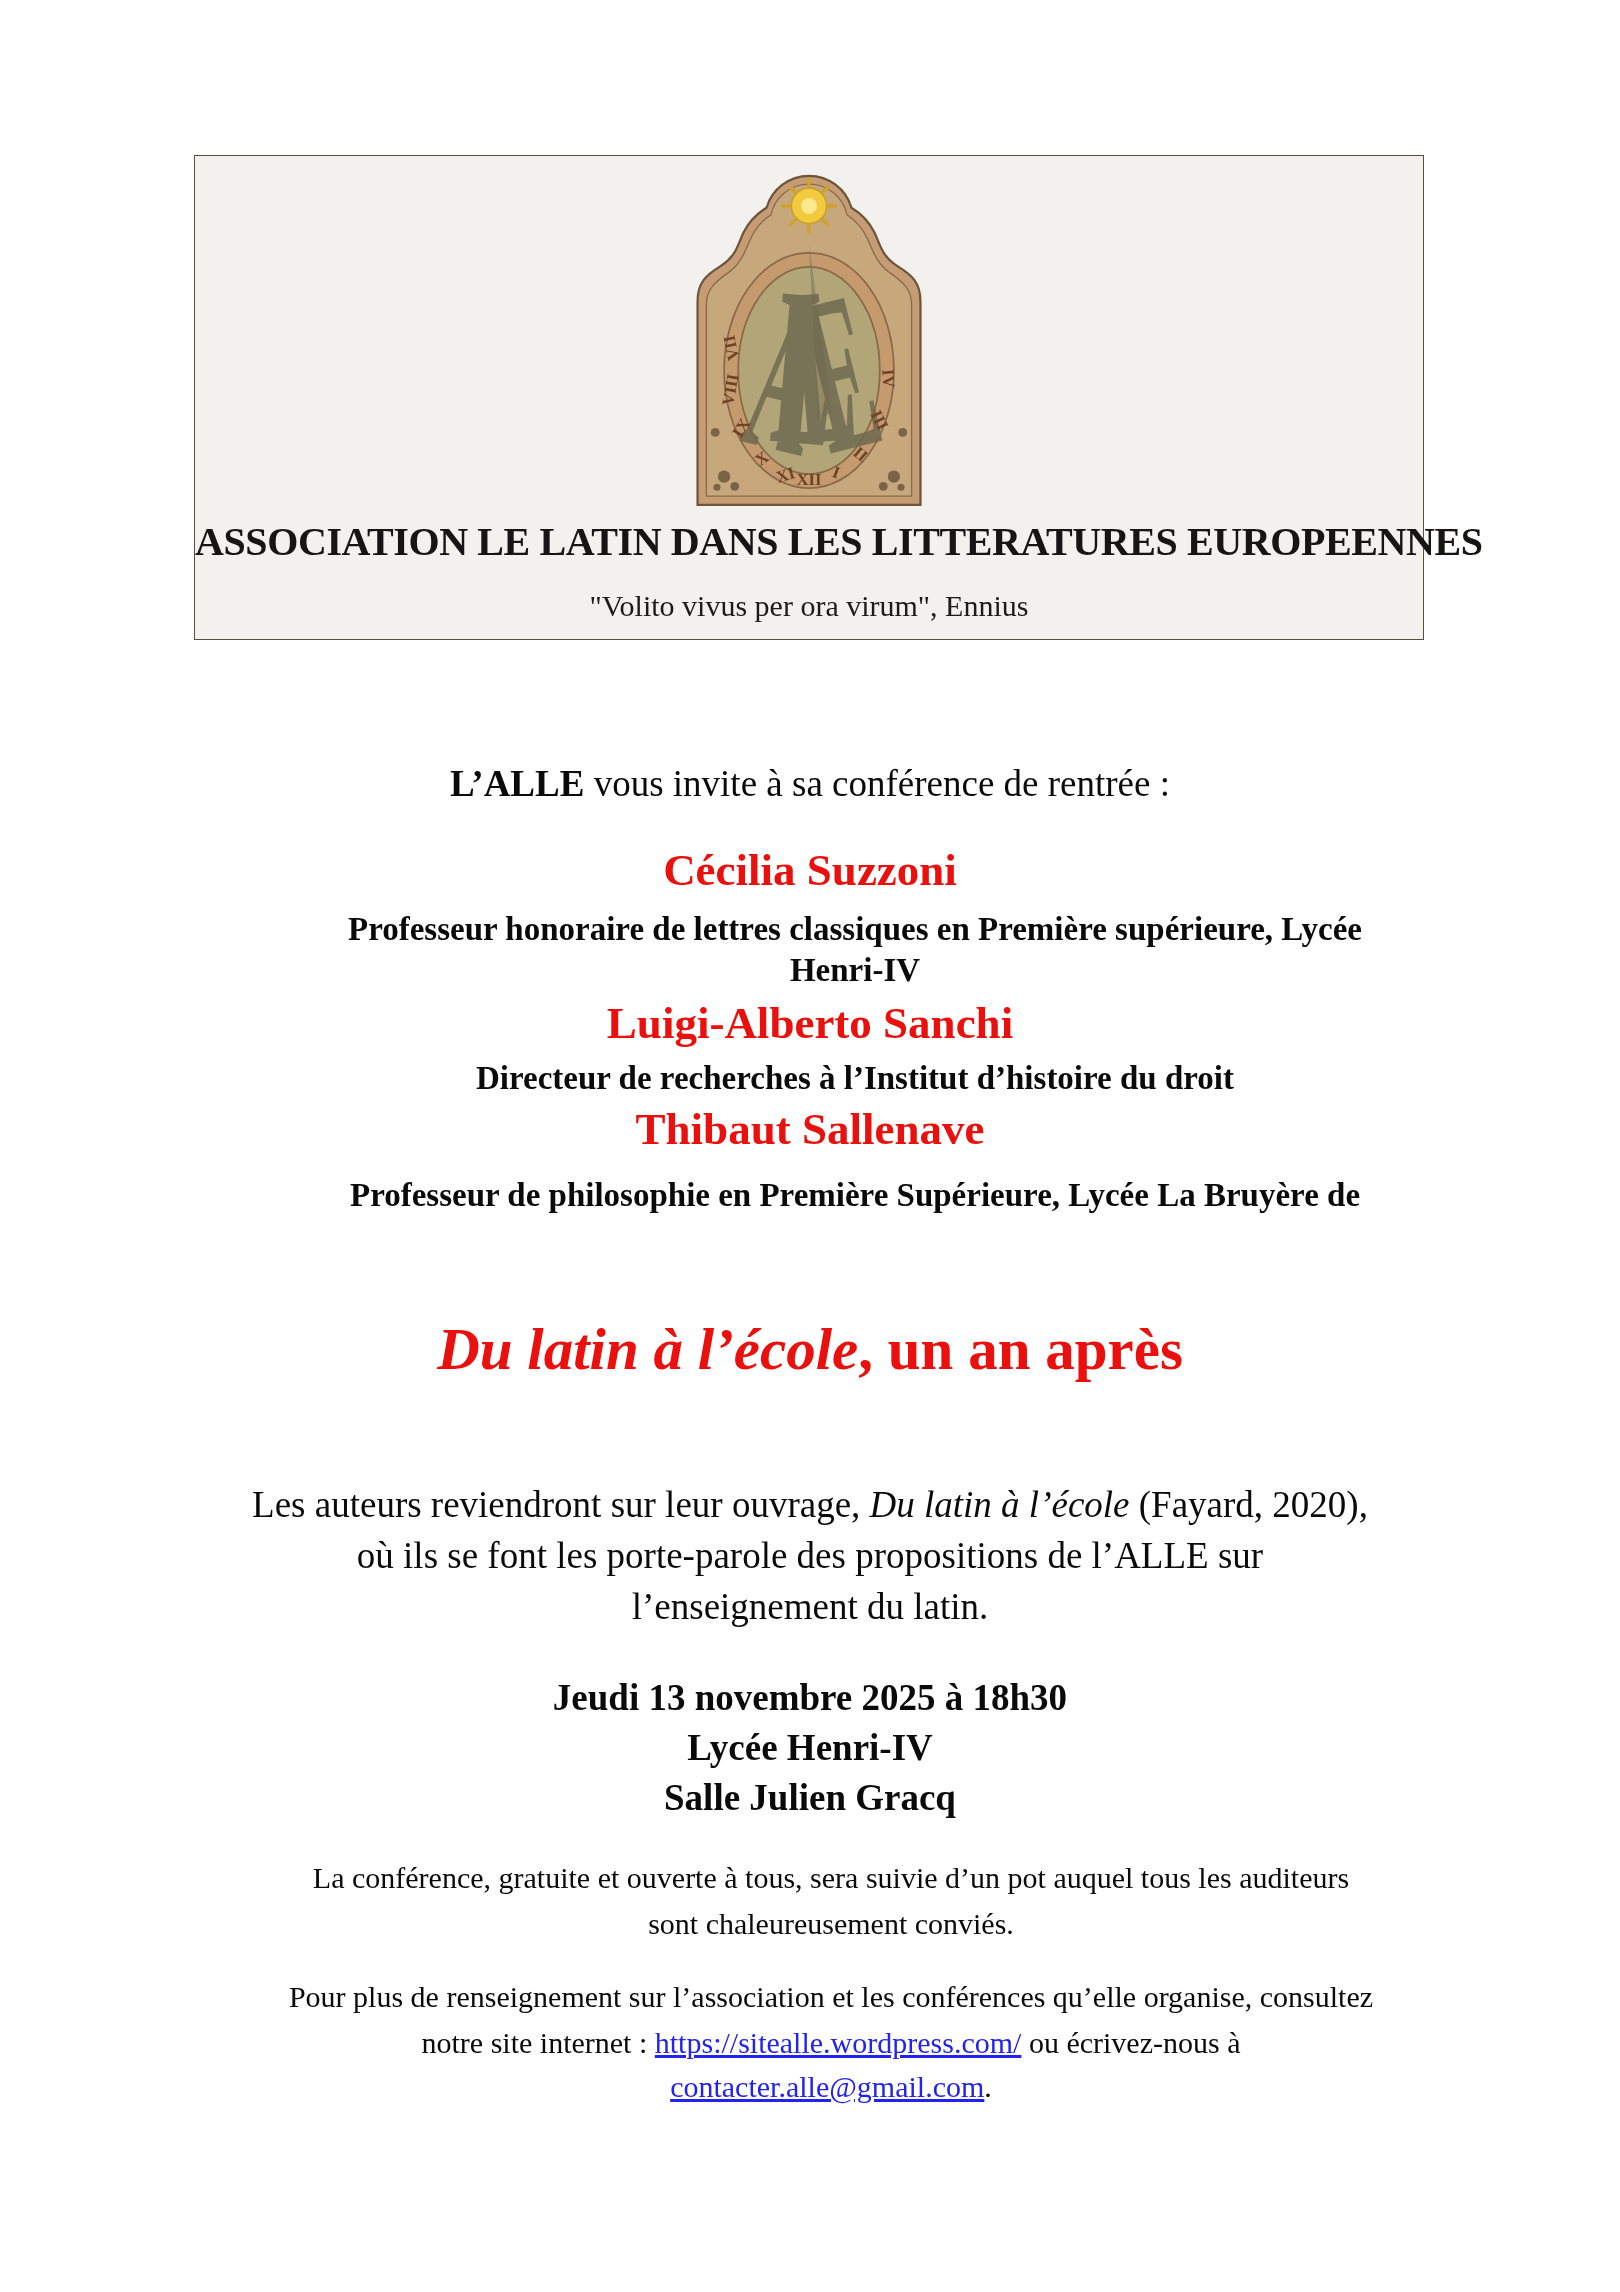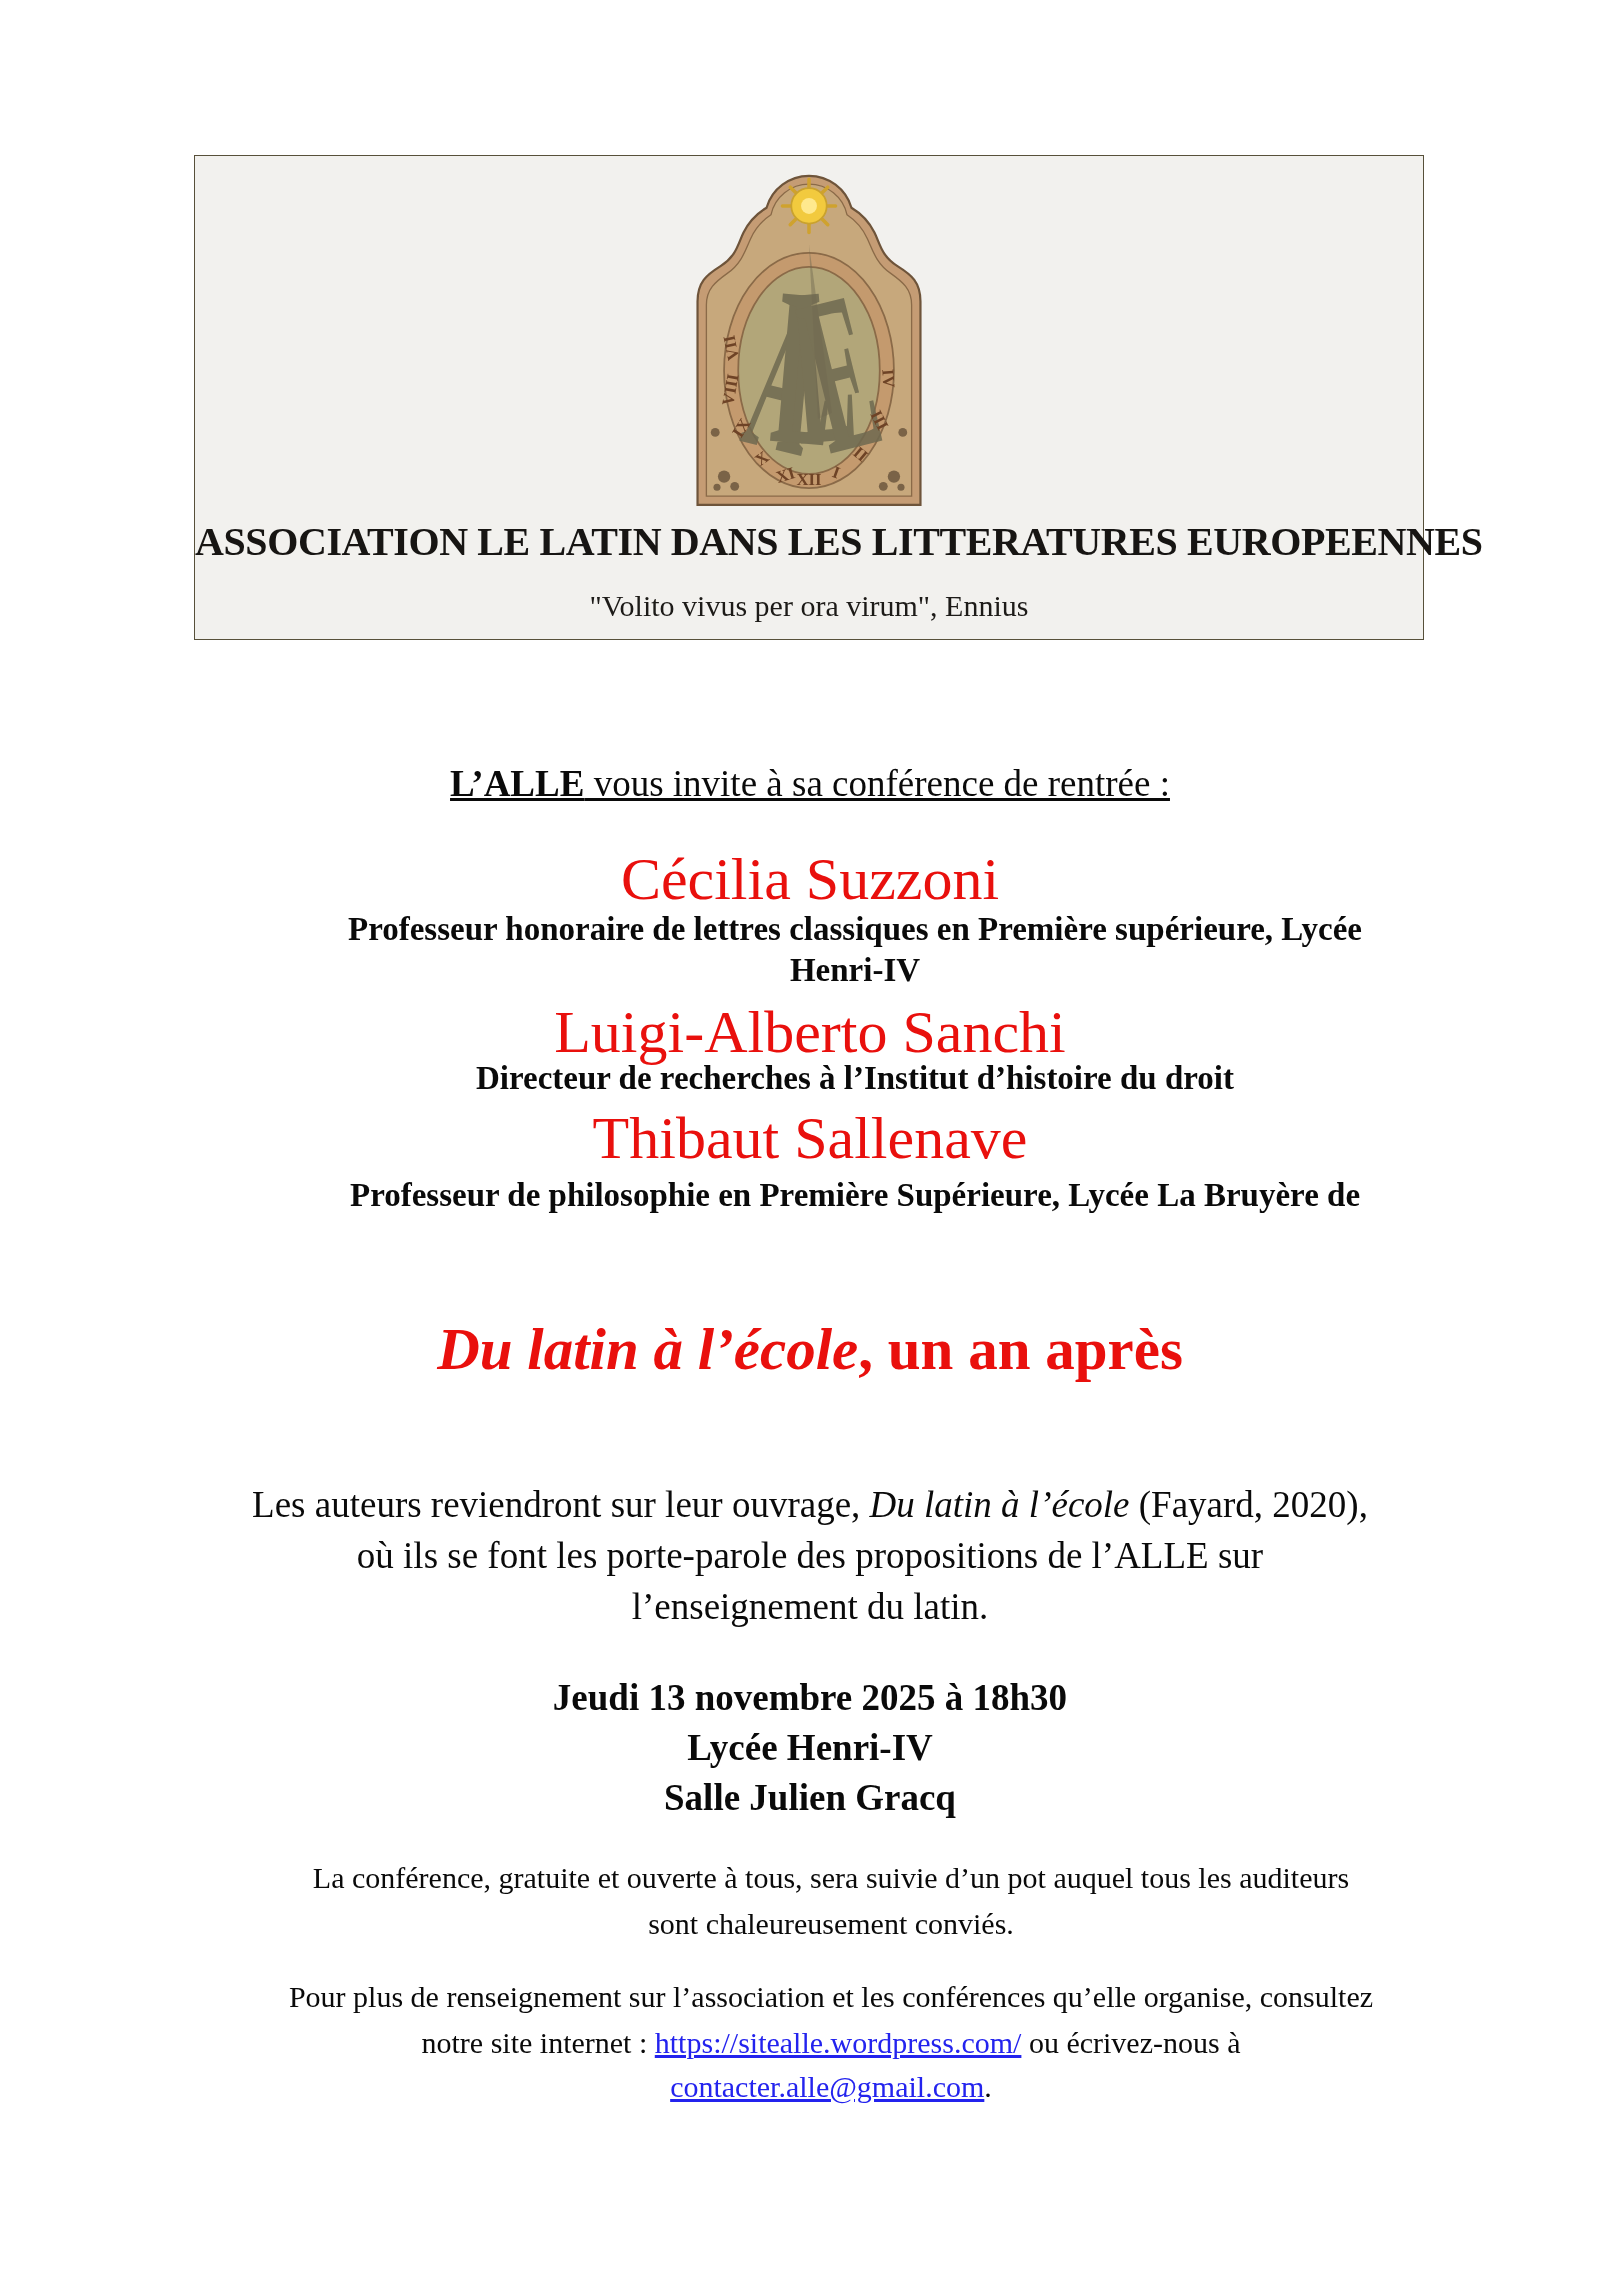--- a/index.html
+++ b/index.html
@@ -22,22 +22,22 @@
   }
   .logo{position:absolute;top:10.7px;left:50%;transform:translateX(-50%);}
   .assoc{
     position:absolute;top:362px;left:0;width:100%;text-align:center;
     font-weight:bold;font-size:40px;letter-spacing:-0.4px;color:#171513;white-space:pre;
   }
   .motto{
     position:absolute;top:433px;left:0;width:100%;text-align:center;
     font-size:30px;color:#1d1b18;white-space:pre;
   }
-  .invite{font-size:37px;text-decoration:underline;}
-  .name{font-size:60px;font-weight:normal;color:var(--red);}
+  .invite{font-size:37px;}
+  .name{font-size:45px;font-weight:bold;color:var(--red);}
   .role{font-size:33px;font-weight:bold;padding-left:45px;}
   .title{font-size:59px;font-weight:bold;color:var(--red);}
   .body41{font-size:37px;}
   .bold{font-weight:bold;}
   .small{font-size:30px;padding-left:21px;}
   a.link{color:var(--blue);text-decoration:underline;cursor:pointer;}
   i{font-style:italic;}
   b{font-weight:bold;}
   svg text{font-family:"Liberation Serif","DejaVu Serif",serif;}
 </style>

